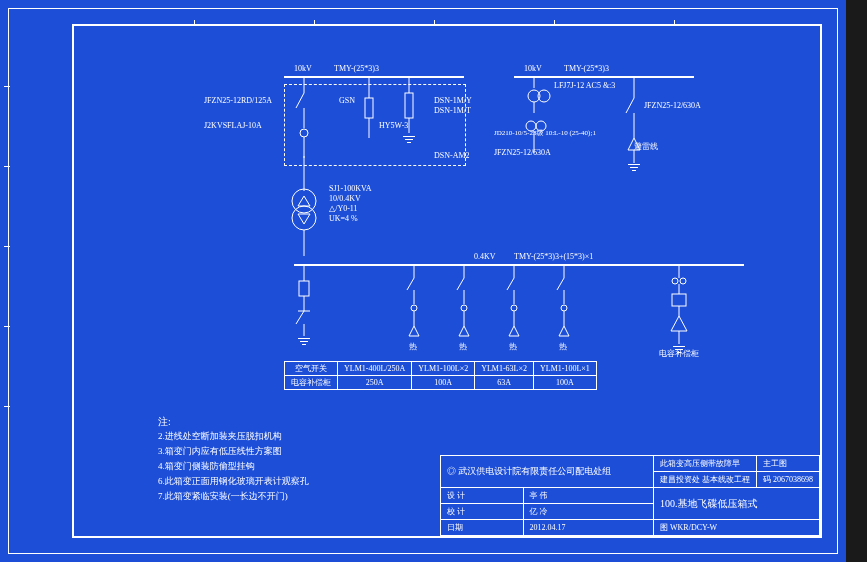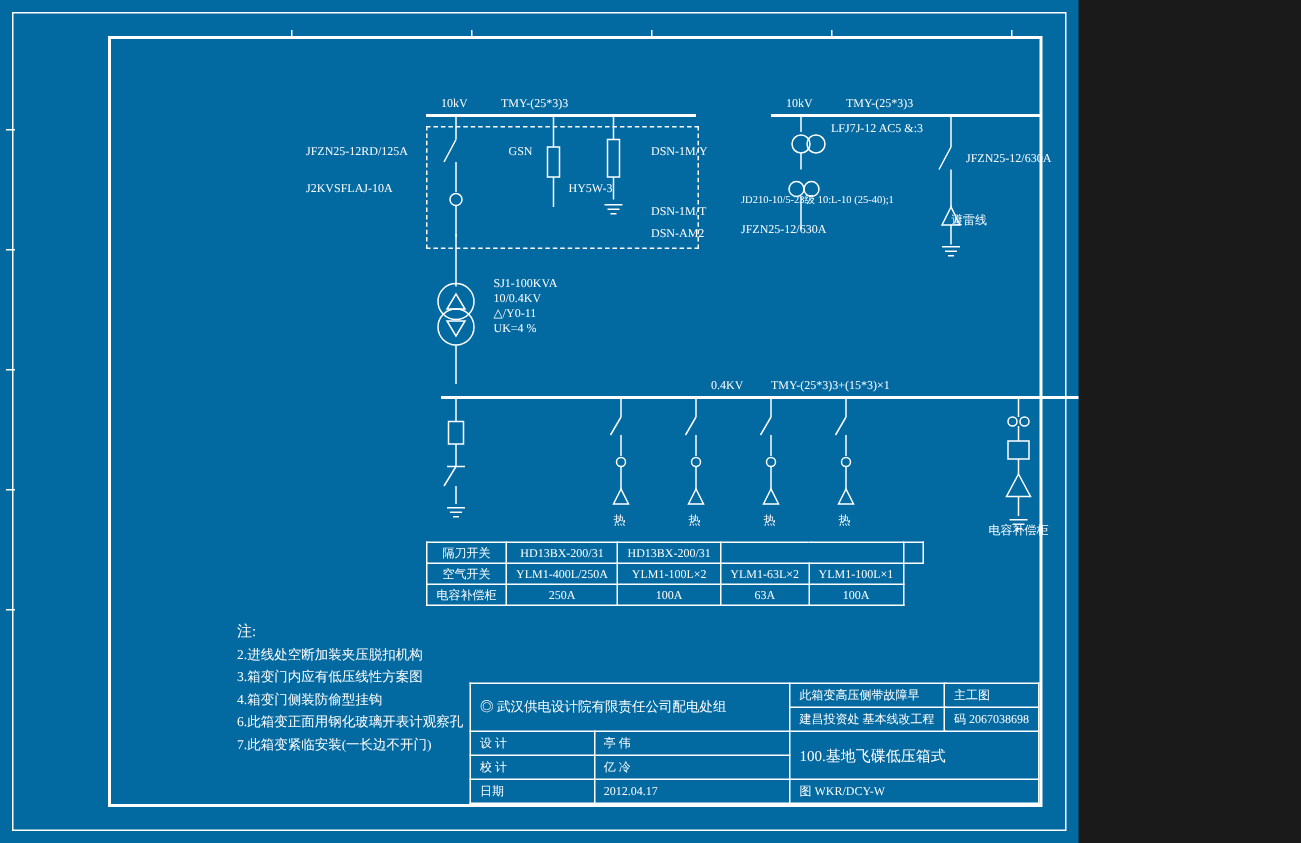--- a/index.html
+++ b/index.html
@@ -1,16 +1,16 @@
 <!DOCTYPE html>
 <html><head>
 <meta charset="utf-8">
 <style>
   body{margin:0;background:#1a1a1a;font-family:"SimSun",serif;color:#fff;font-size:9px}
-  .page{position:relative;width:719px;height:562px;background:#0369a1;overflow:hidden}
+  .page{position:relative;width:846px;height:562px;background:#1d4ed8;overflow:hidden}
   .frame{position:absolute;border:1px solid #fff}
   .outer{left:8px;top:8px;right:8px;bottom:8px}
   .inner{left:72px;top:24px;right:24px;bottom:24px;border:2px solid #fff}
   .tick{position:absolute;background:#fff}
   .tv{width:1px;height:6px}
   .th{height:1px;width:6px}
   .diagram{position:absolute;left:90px;top:40px;right:40px;bottom:40px}
   .line{position:absolute;background:#fff}
   .lbl{position:absolute;color:#fff;white-space:nowrap;font-size:8px}
   .sym{position:absolute;border:1px solid #fff}
@@ -79,21 +79,21 @@
           <line x1="10" y1="40" x2="10" y2="55"></line>
       </svg>
       <div class="lbl" style="left:215px;top:55px">HY5W-3</div>
       <div class="gnd" style="left:239px;top:70px">
           <div class="g1"></div>
           <div class="g2"></div>
           <div class="g3"></div>
         </div>
 
       <div class="lbl" style="left:270px;top:30px">DSN-1M/Y</div>
-      <div class="lbl" style="left:270px;top:70px">DSN-1M/T</div>
+      <div class="lbl" style="left:270px;top:40px">DSN-1M/T</div>
       <div class="lbl" style="left:270px;top:85px">DSN-AM2</div>
 
       <div class="sym" style="left:120px;top:18px;width:180px;height:80px;border-style:dashed"></div>
 
       <svg style="left:360px;top:12px" width="30" height="90">
         <line x1="10" y1="0" x2="10" y2="10"></line>
           <circle cx="10" cy="18" r="6"></circle>
           <circle cx="20" cy="18" r="6"></circle>
         <line x1="10" y1="24" x2="10" y2="35"></line>
           <circle cx="7" cy="48" r="5" fill="#fff"></circle>
@@ -203,27 +203,20 @@
       </svg>
       <div class="lbl" style="left:495px;top:282px">电容补偿柜</div>
       <div class="gnd" style="left:509px;top:280px">
           <div class="g1"></div>
           <div class="g2"></div>
           <div class="g3"></div>
         </div>
 
       <table class="tbl" style="left:120px;top:295px">
         <tbody id="spec-body">
-            <tr>
-              <td>隔刀开关</td>
-              <td>HD13BX-200/31</td>
-              <td>HD13BX-200/31</td>
-              <td colspan="2"></td>
-              <td></td>
-            </tr>
             <tr>
               <td>空气开关</td>
               <td>YLM1-400L/250A</td>
               <td>YLM1-100L×2</td>
               <td>YLM1-63L×2</td>
               <td>YLM1-100L×1</td>
             </tr>
             <tr>
               <td>电容补偿柜</td>
               <td>250A</td>

